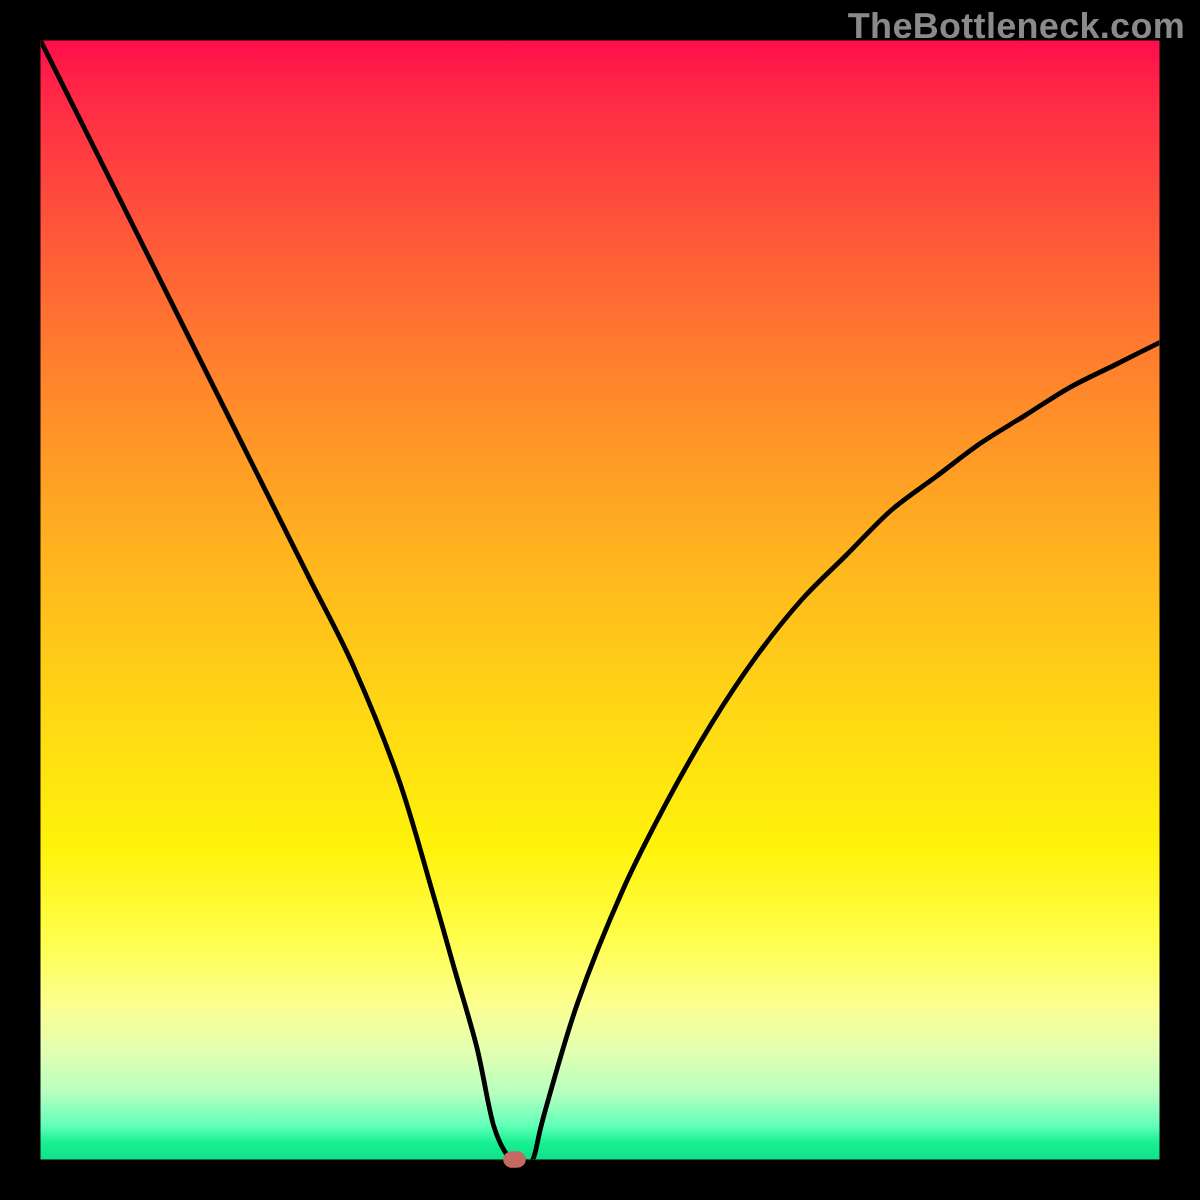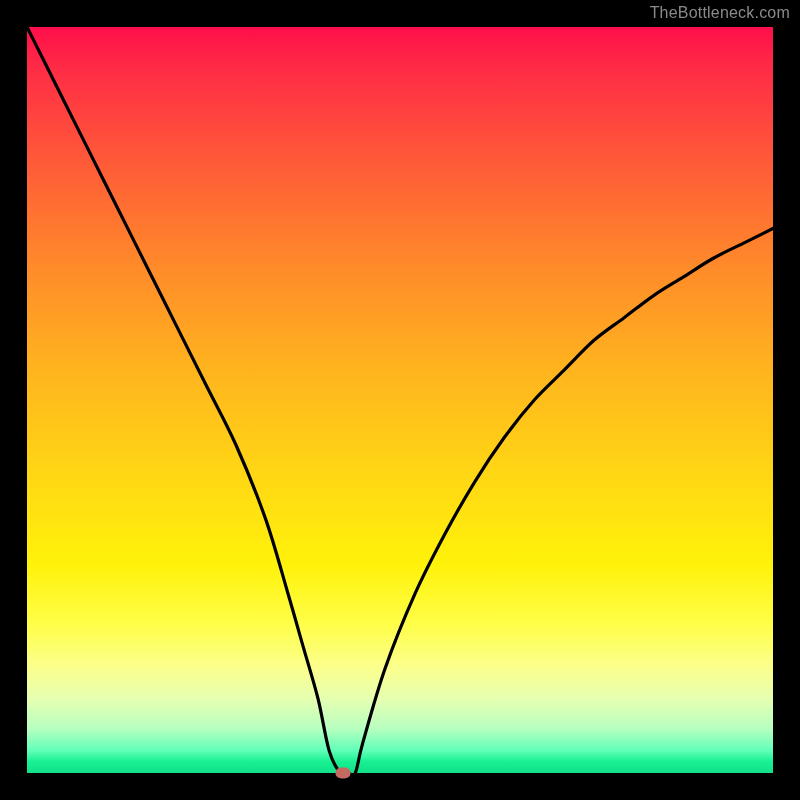--- a/index.html
+++ b/index.html
@@ -38,22 +38,22 @@
       #60ffb8 97%,
       #17f091 98.5%,
       #12e08a 100%
     );
   }
   .watermark {
     position: absolute;
     top: 4px;
     right: 10px;
     color: #8a8a8a;
-    font-size: 16px;
-    font-weight: 400;
+    font-size: 24px;
+    font-weight: 700;
     letter-spacing: 0.2px;
     user-select: none;
   }
   svg.curve {
     position: absolute;
     left: 0;
     top: 0;
   }
   .marker {
     position: absolute;

